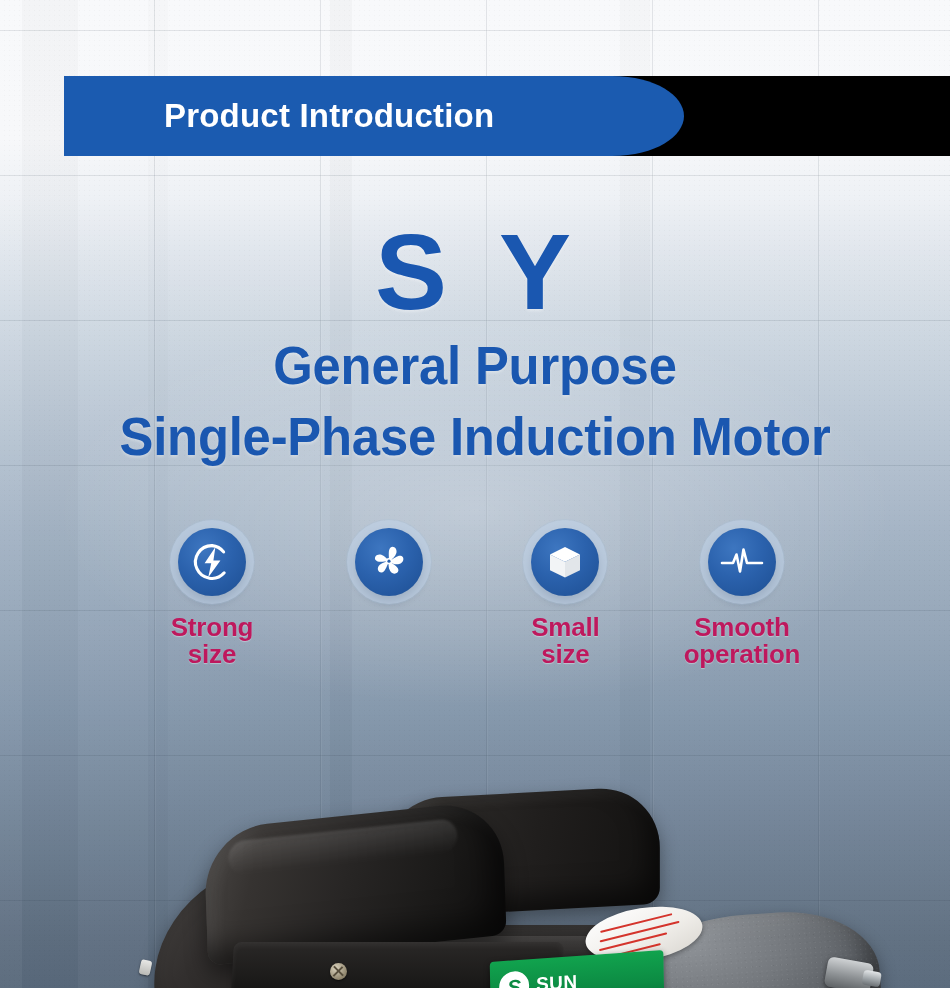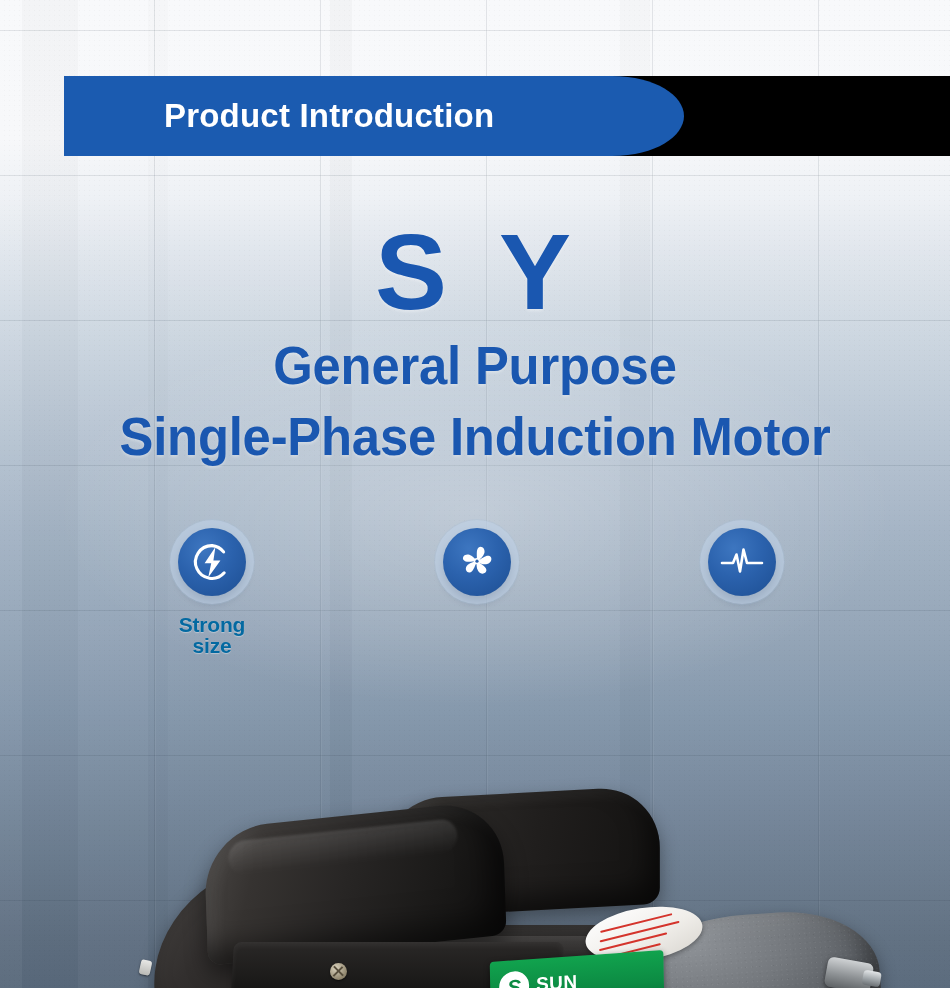--- a/index.html
+++ b/index.html
@@ -106,21 +106,21 @@
     border-radius:50%;
     background:radial-gradient(circle at 38% 30%, #3d76c0 0%, #2b62ad 45%, #1d4e92 100%);
     box-shadow:
       0 0 0 8px rgba(200,218,238,0.42),
       0 0 0 9px rgba(170,192,216,0.30),
       0 5px 9px rgba(25,40,60,0.38);
     display:flex;align-items:center;justify-content:center;
   }
   .fcircle svg{display:block;}
   .flabel{
-    margin-top:18px;color:#0369a1;font-size:21px;font-weight:700;
+    margin-top:18px;color:#be185d;font-size:26px;font-weight:700;
     line-height:1.02;letter-spacing:-.2px;
     text-shadow:0 1px 1px rgba(255,255,255,.35);
   }
   .flabel span{display:block;}
 
   
   .motor{position:absolute;left:0;top:760px;width:950px;height:228px;overflow:hidden;}
 
   .m-fancover{
     position:absolute;left:152px;top:95px;width:300px;height:200px;
@@ -315,26 +315,43 @@
             <path d="M21 20.2 C18.3 26.3 16.9 31.1 13.6 31.4 C10.0 31.7 8.2 26.6 11.8 23.7 C14.9 21.2 18.4 20.5 21 20.2 Z"></path>
             <path d="M21 20.2 C14.6 20.6 9.6 21.8 7.6 19.0 C5.5 16.0 9.2 12.1 13.4 13.8 C17.0 15.2 19.4 18.1 21 20.2 Z"></path>
             <path d="M21 20.2 C16.6 15.6 13.3 11.9 14.8 9.0 C16.3 6.0 21.4 6.9 22.4 11.2 C23.2 14.7 22.2 18.1 21 20.2 Z" opacity="0"></path>
           </g>
           <circle cx="21" cy="20.2" r="3.1" fill="#fff"></circle>
           <circle cx="21" cy="20.2" r="1.6" fill="#2b62ad"></circle>
         </svg>
       </div>
     </div>
 
+    <div class="feature">
+      <div class="fcircle">
+        <svg width="42" height="42" viewBox="0 0 42 42" aria-hidden="true">
+          <path d="M21 6 L36 13.4 L21 20.8 L6 13.4 Z" fill="#ffffff"></path>
+          <path d="M6 13.4 L21 20.8 L21 36.6 L6 29.2 Z" fill="#f2f4f6"></path>
+          <path d="M36 13.4 L21 20.8 L21 36.6 L36 29.2 Z" fill="#e2e6ea"></path>
+        </svg>
+      </div>
+      <div class="flabel">
+        <span>Small</span>
+        <span>size</span>
+      </div>
+    </div>
 
     <div class="feature">
       <div class="fcircle">
         <svg width="46" height="42" viewBox="0 0 46 42" aria-hidden="true">
           <path d="M3 22 L14 22 L17.5 13.5 L21 30.5 L24.5 8.5 L28 22 L43 22" fill="none" stroke="#fff" stroke-width="2.6" stroke-linecap="round" stroke-linejoin="round"></path>
         </svg>
+      </div>
+      <div class="flabel">
+        <span>Smooth</span>
+        <span>operation</span>
       </div>
     </div>
 
   </div>
 
   <div class="motor">
 
     <div class="m-fancover"></div>
     <div class="m-body"></div>
     <div class="m-body-hl"></div>

